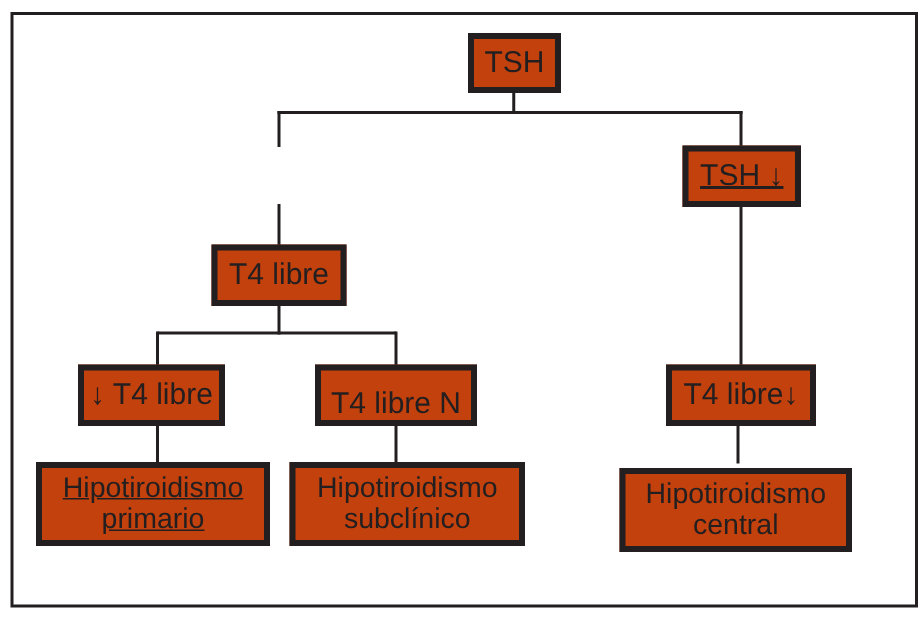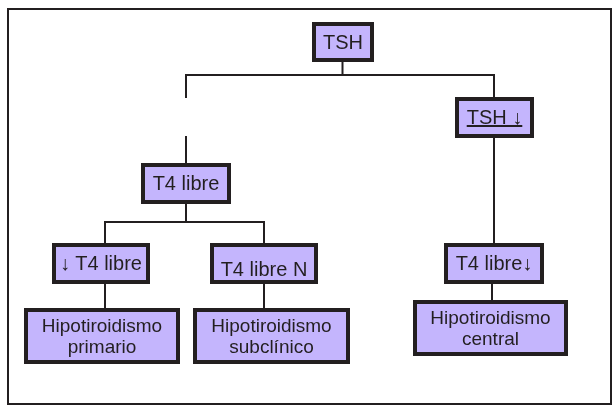--- a/index.html
+++ b/index.html
@@ -31,21 +31,21 @@
     width: 616px;
     height: 413px;
   }
   .edges line {
     stroke: #231f20;
     stroke-width: 2;
   }
   .node {
     position: absolute;
     box-sizing: border-box;
-    background: #c4b5fd;
+    background: #c2410c;
     border: 4px solid #231f20;
     display: flex;
     align-items: center;
     justify-content: center;
     text-align: center;
     color: #231f20;
     font-size: 20px;
     line-height: 1.12;
     white-space: nowrap;
   }
@@ -53,23 +53,23 @@
     font-size: 19px;
     white-space: normal;
   }
   .n-tsh        { left: 312px; top: 22px;  width: 62px;  height: 40px; }
   .n-tsh-up     { left: 146px; top: 97px;  width: 80px;  height: 41px; }
   .n-tsh-down   { left: 455px; top: 97px;  width: 79px;  height: 41px; text-decoration: underline; }
   .n-t4         { left: 141px; top: 163px; width: 90px;  height: 41px; }
   .n-t4-low     { left: 52px;  top: 243px; width: 98px; height: 41px; }
   .n-t4-n       { left: 210px; top: 243px; width: 108px; height: 41px; align-items: flex-end; }
   .n-t4-down    { left: 444px; top: 243px; width: 100px; height: 41px; }
-  .n-primario   { left: 24px;  top: 308px; width: 156px; height: 56px; }
+  .n-primario   { left: 24px;  top: 308px; width: 156px; height: 56px; text-decoration: underline; }
   .n-subclinico { left: 193px; top: 308px; width: 157px; height: 56px; }
-  .n-central    { left: 413px; top: 300px; width: 155px; height: 56px; }
+  .n-central    { left: 413px; top: 312px; width: 155px; height: 56px; }
 </style>
 </head>
 <body>
 
 <div class="canvas">
 
   <div class="frame"></div>
 
   <svg class="edges" width="616" height="413" viewBox="0 0 616 413" xmlns="http://www.w3.org/2000/svg">
     <line x1="342.5" y1="60" x2="342.5" y2="76"></line>

